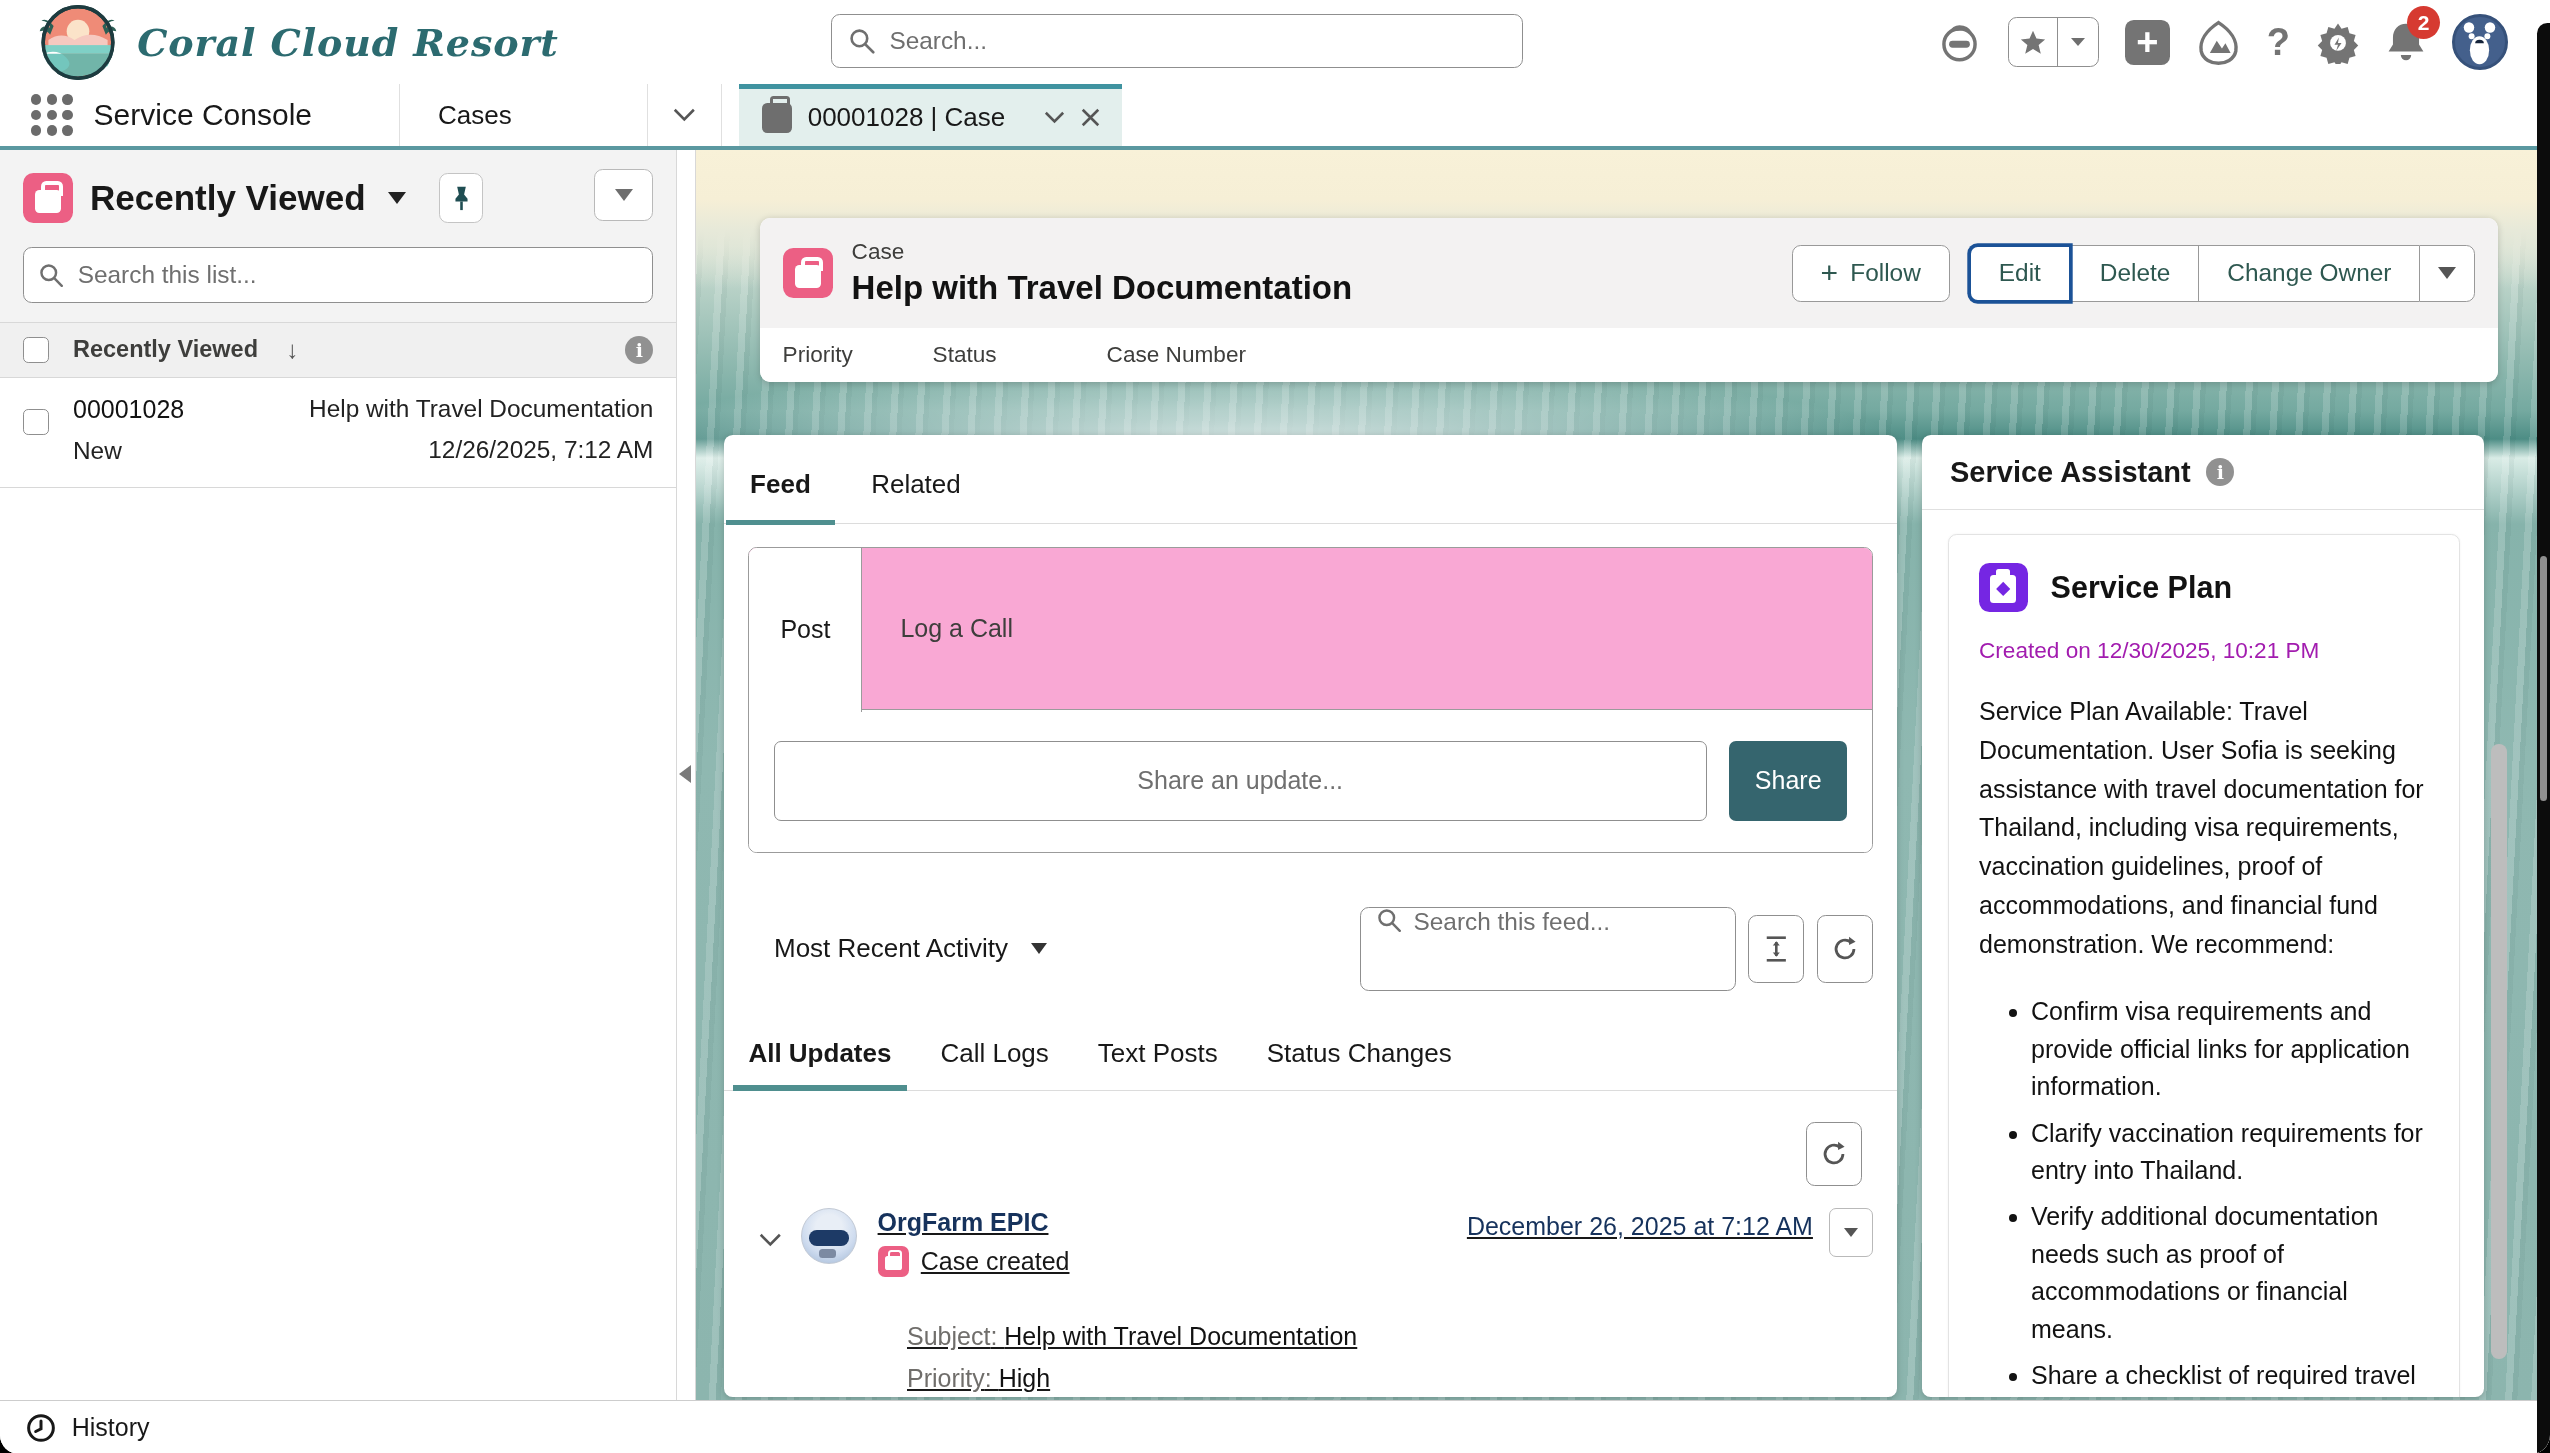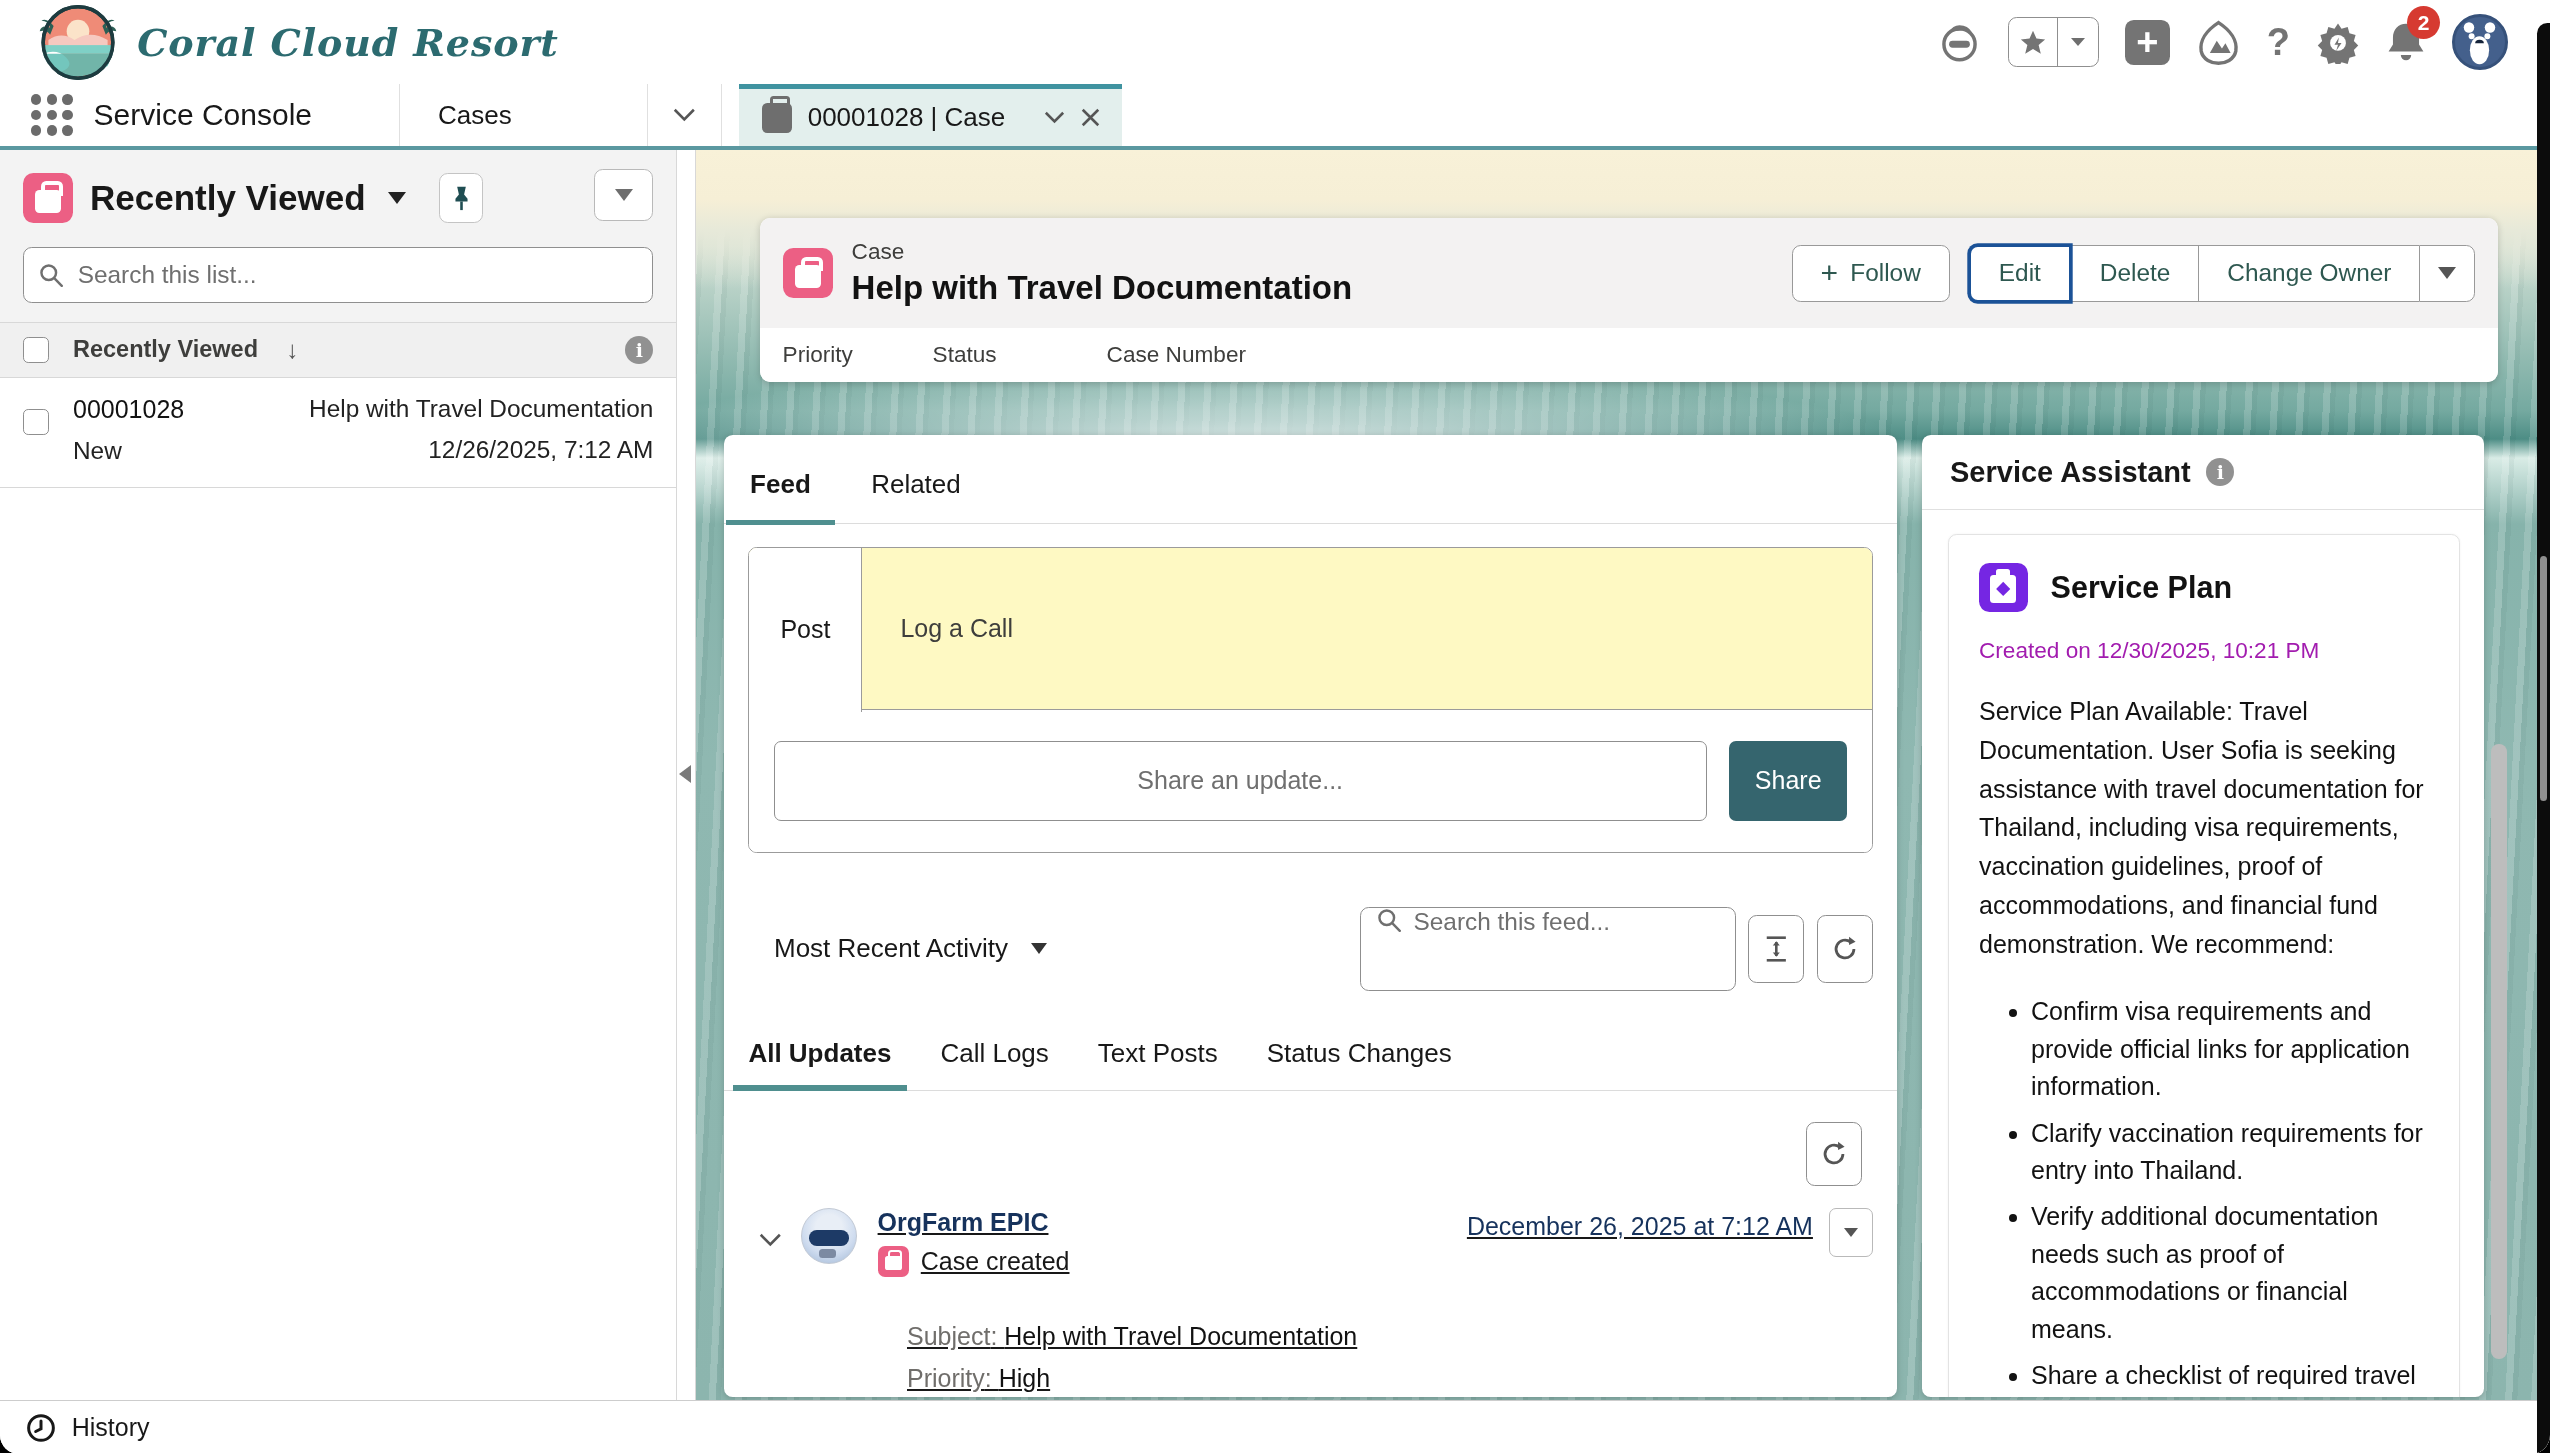--- a/index.html
+++ b/index.html
@@ -140,21 +140,21 @@
   .cf-label { font-size:22.6px; color:#3e3e3c; }
   .cf-value { font-size:26px; color:#121212; margin-top:10.4px; }
 
   
   .feed-card { left:28px; width:1173px; top:285px; bottom:3.5px; border-radius:8.7px; overflow:hidden; }
   .feed-tabs { display:flex; align-items:flex-end; padding:0 24.4px; height:89px; border-bottom:1.7px solid #dcdcdc; gap:57px; }
   .ftab { font-size:26px; color:#181818; padding:0 1.7px 22.6px 1.7px; position:relative; }
   .ftab.active { font-weight:bold; }
   .ftab.active:after { content:""; position:absolute; left:-22.6px; right:-22.6px; bottom:-1.7px; height:5.2px; background:#4f8f8f; }
   .publisher { margin:22.6px 24.4px 0 24.4px; border:1.7px solid #9b9b9b; border-radius:8.7px; overflow:hidden; }
-  .pub-tabs { display:flex; height:162px; border-bottom:1.7px solid #9b9b9b; background:#fef9c3; }
+  .pub-tabs { display:flex; height:162px; border-bottom:1.7px solid #9b9b9b; background:#f9a8d4; }
   .pub-tab-post { width:113px; background:#fff; border-right:1.7px solid #9b9b9b; display:flex; align-items:center;
                   justify-content:center; font-size:25px; color:#181818; height:164px; position:relative; z-index:1; }
   .pub-tab-call { display:flex; align-items:center; padding-left:38px; font-size:25px; color:#3e3e3c; }
   .pub-share-row { display:flex; align-items:center; padding:31px 24.4px; background:#fff; gap:22.6px; }
   .share-input { flex:1; height:80px; border:1.7px solid #8f8f8f; border-radius:7px; font-size:25px; color:#b91c1c;
                  text-align:center; outline:none; font-family:"Liberation Sans", sans-serif; }
   .share-input::placeholder { color:#6f6f6f; }
   .share-btn { width:118px; height:80px; background:#35656e; color:#fff; border:none; border-radius:7px;
                font-size:25px; font-family:"Liberation Sans", sans-serif; }
   .sort-row { display:flex; align-items:center; margin-top:54px; padding:0 24.4px 0 50px; }
@@ -253,20 +253,29 @@
           <path d="M14 56 Q30 50 40 60 Q52 72 30 78 Q18 70 14 56 Z" fill="#ffffff"></path>
           <path d="M14 56 L94 56 L88 70 Q70 84 40 82 Q20 74 14 56 Z" fill="#5bbcb2" opacity="0.85"></path>
           <path d="M26 24 q-8 -10 -14 -6 q8 0 10 8 q-10 -4 -12 4 q8 -2 12 4 Z" fill="#2c5f55"></path>
           <path d="M82 24 q8 -10 14 -6 q-8 0 -10 8 q10 -4 12 4 q-8 -2 -12 4 Z" fill="#2c5f55"></path>
           <ellipse cx="54" cy="43" rx="40" ry="41" fill="none" stroke="#1d3b3f" stroke-width="4"></ellipse>
         </svg>
       </span>
       <span class="brand-name">Coral Cloud Resort</span>
     </div>
 
+    <div class="gsearch">
+      <span class="gico">
+        <svg width="26" height="26" viewBox="0 0 30 30">
+            <circle cx="12" cy="12" r="9" fill="none" stroke="#6f6f6f" stroke-width="3"></circle>
+            <line x1="19" y1="19" x2="28" y2="28" stroke="#6f6f6f" stroke-width="3" stroke-linecap="round"></line>
+          </svg>
+      </span>
+      <input type="text" placeholder="Search..." style="">
+    </div>
 
     <div class="gicons">
       <span class="gico">
         <svg width="45" height="45" viewBox="0 0 52 52">
           <circle cx="26" cy="28" r="18" fill="none" stroke="#747474" stroke-width="4"></circle>
           <path d="M14 14 q4 -8 12 -8 q10 0 14 8 q-6 -3 -13 -2 q-8 1 -13 2 Z" fill="#747474"></path>
           <rect x="14" y="24" width="24" height="8" rx="4" fill="#747474"></rect>
         </svg>
       </span>
       <span class="star-split">

